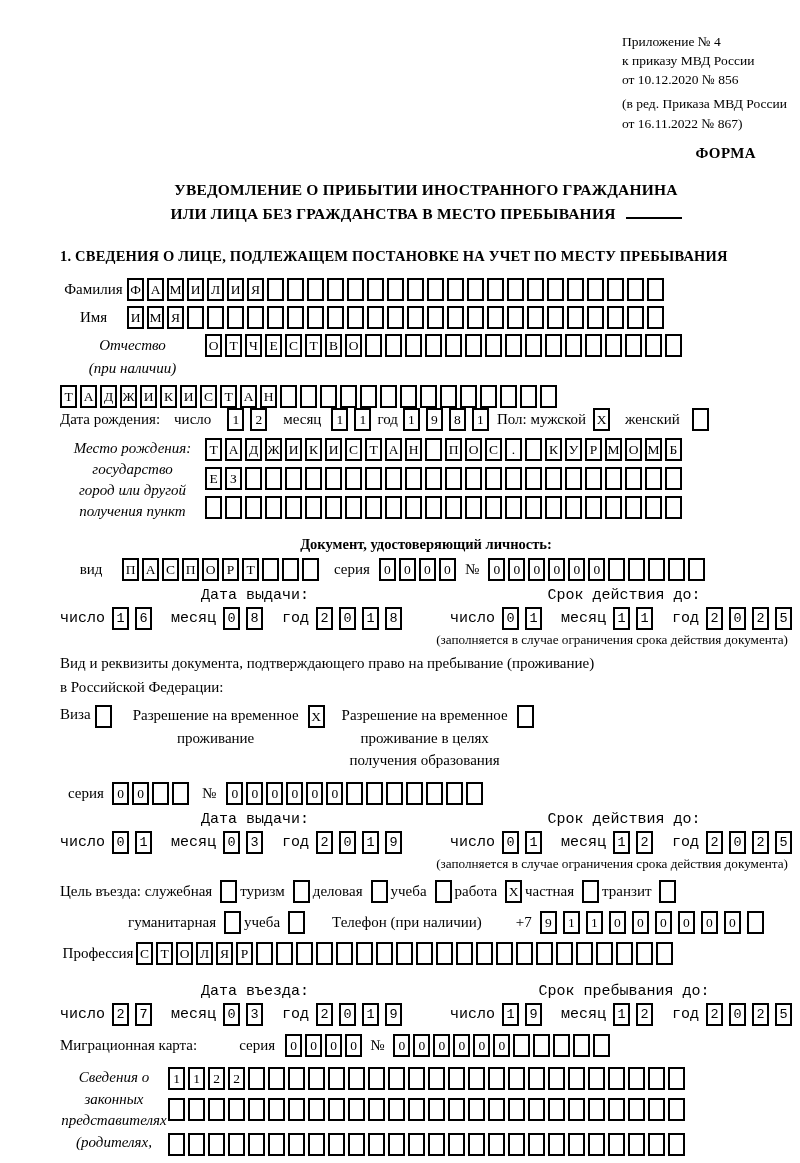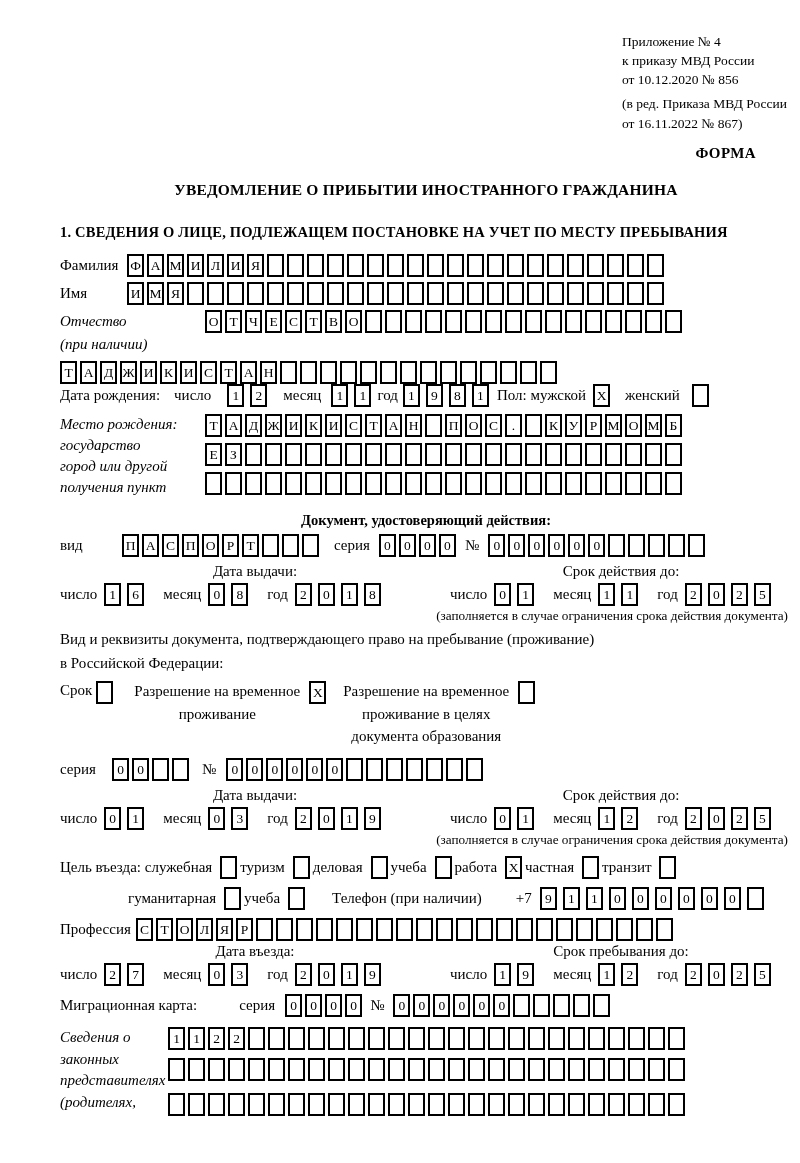--- a/index.html
+++ b/index.html
@@ -17,38 +17,38 @@
   .annex { margin-left:562px; width:210px; font-size:13.5px; line-height:1.42; }
   .annex .amend { margin-top:5px; }
   .form-word { text-align:right; padding-right:36px; font-weight:bold; font-size:15px; margin-top:12px; letter-spacing:.4px; }
 
   .title { text-align:center; font-weight:bold; font-size:15.5px; line-height:1.55; margin-top:16px; letter-spacing:.2px; }
   .blank-line { display:inline-block; width:56px; border-bottom:2px solid #000; margin-left:10px; }
 
   .section-heading { font-weight:bold; font-size:14.5px; margin-top:22px; letter-spacing:.2px; }
 
   
-  .frow { display:flex; align-items:flex-start; margin-top:5px; }
+  .frow { display:flex; align-items:flex-start; margin-top:5px;text-align:center; }
   .frow.vcenter { align-items:center; }
   .lbl { font-size:15px; line-height:1.4; flex:none; }
   .lblcol { font-size:15px; line-height:1.55; flex:none;font-style:italic; }
   .w67 { width:67px; } .w120 { width:120px; } .w145 { width:145px; } .w105 { width:108px; } .w62 { width:62px; } .w50 { width:52px; }
 
   
   .boxrun { display:inline-flex; flex:none; }
   .cell {
     display:inline-flex; align-items:center; justify-content:center;
     width:17px; height:23px; border:2px solid #000; margin-right:3px;
     font-size:13.5px; line-height:1; flex:none; background:#fff;
   }
   .sp .cell { margin-right:6px; }
   .boxrow { margin-bottom:6px; white-space:nowrap; }
 
   
-  .datepair { display:flex; margin-top:6px; }
+  .datepair { display:flex; margin-top:6px;font-family:Liberation Mono, monospace; }
   .dp-left { width:390px; flex:none; }
   .dp-right { flex:1; }
   .dp-head { text-align:center; font-size:15px; margin-bottom:3px; }
   .dp-row { display:flex; align-items:center; }
   .dp-row .lbl { margin-right:7px; }
   .dp-row .mlbl { margin-left:13px; }
   .valid-note { text-align:right; padding-right:4px; font-size:13.2px; margin-top:2px; }
 
   .doc-header { text-align:center; font-weight:bold; font-size:14.5px; margin-top:7px; }
 
@@ -78,20 +78,21 @@
     <div>от 10.12.2020 № 856</div>
     <div class="amend">
       <div>(в ред. Приказа МВД России</div>
       <div>от 16.11.2022 № 867)</div>
     </div>
   </div>
   <div class="form-word">ФОРМА</div>
 
   <div class="title">
     <div>УВЕДОМЛЕНИЕ О ПРИБЫТИИ ИНОСТРАННОГО ГРАЖДАНИНА</div>
+    <div><span>ИЛИ ЛИЦА БЕЗ ГРАЖДАНСТВА В МЕСТО ПРЕБЫВАНИЯ</span><span class="blank-line"></span></div>
   </div>
 
   <div class="section-heading">1. СВЕДЕНИЯ О ЛИЦЕ, ПОДЛЕЖАЩЕМ ПОСТАНОВКЕ НА УЧЕТ ПО МЕСТУ ПРЕБЫВАНИЯ</div>
 
   <div class="frow vcenter" style="margin-top:13px">
     <span class="lbl w67">Фамилия</span>
     <span class="boxrun">
         <span class="cell">Ф</span>
         <span class="cell">А</span>
         <span class="cell">М</span>
@@ -325,21 +326,21 @@
             <span class="cell"></span>
             <span class="cell"></span>
             <span class="cell"></span>
             <span class="cell"></span>
             <span class="cell"></span>
             <span class="cell"></span>
           </span></div>
     </div>
   </div>
 
-  <div class="doc-header">Документ, удостоверяющий действия:</div>
+  <div class="doc-header">Документ, удостоверяющий личность:</div>
 
   <div class="frow vcenter">
     <span class="lbl w62">вид</span>
     <span class="boxrun">
         <span class="cell">П</span>
         <span class="cell">А</span>
         <span class="cell">С</span>
         <span class="cell">П</span>
         <span class="cell">О</span>
         <span class="cell">Р</span>
@@ -417,35 +418,35 @@
       </div>
     </div>
   </div>
   <div class="valid-note">(заполняется в случае ограничения срока действия документа)</div>
 
   <div class="text-line">Вид и реквизиты документа, подтверждающего право на пребывание (проживание)</div>
   <div class="text-line">в Российской Федерации:</div>
 
   <div class="viza-row">
     <div class="vitem">
-      <span class="lbl">Срок</span>
+      <span class="lbl">Виза</span>
       <span class="cell" style="margin-left:4px"></span>
     </div>
     <div class="vitem" style="margin-left:18px">
       <div class="vlabel">
         <div>Разрешение на временное</div>
         <div>проживание</div>
       </div>
       <span class="cell">X</span>
     </div>
     <div class="vitem" style="margin-left:14px">
       <div class="vlabel">
         <div>Разрешение на временное</div>
         <div>проживание в целях</div>
-        <div>документа образования</div>
+        <div>получения образования</div>
       </div>
       <span class="cell"></span>
     </div>
   </div>
 
   <div class="frow vcenter" style="margin-top:10px">
     <span class="lbl w50">серия</span>
     <span class="boxrun">
         <span class="cell">0</span>
         <span class="cell">0</span>
@@ -582,21 +583,21 @@
         <span class="cell"></span>
         <span class="cell"></span>
         <span class="cell"></span>
         <span class="cell"></span>
         <span class="cell"></span>
         <span class="cell"></span>
         <span class="cell"></span>
       </span>
   </div>
 
-  <div class="datepair" style="margin-top:2px">
+  <div class="datepair" style="margin-top:18px">
     <div class="dp-left">
       <div class="dp-head">Дата въезда:</div>
       <div class="dp-row">
         <span class="lbl">число</span>
         <span class="boxrun sp">
             <span class="cell">2</span>
             <span class="cell">7</span>
           </span>
         <span class="lbl mlbl">месяц</span>
         <span class="boxrun sp">

